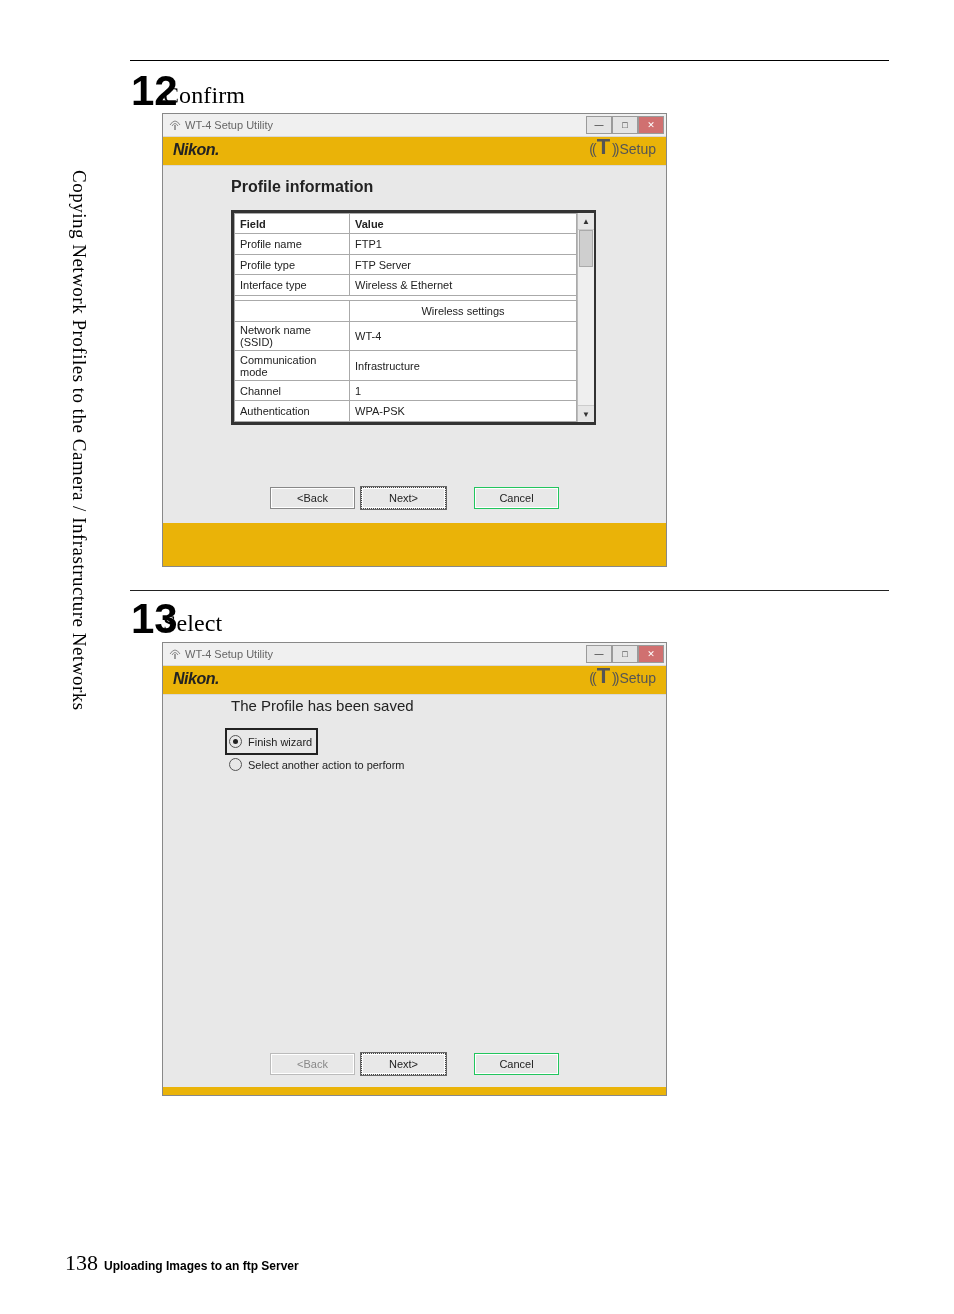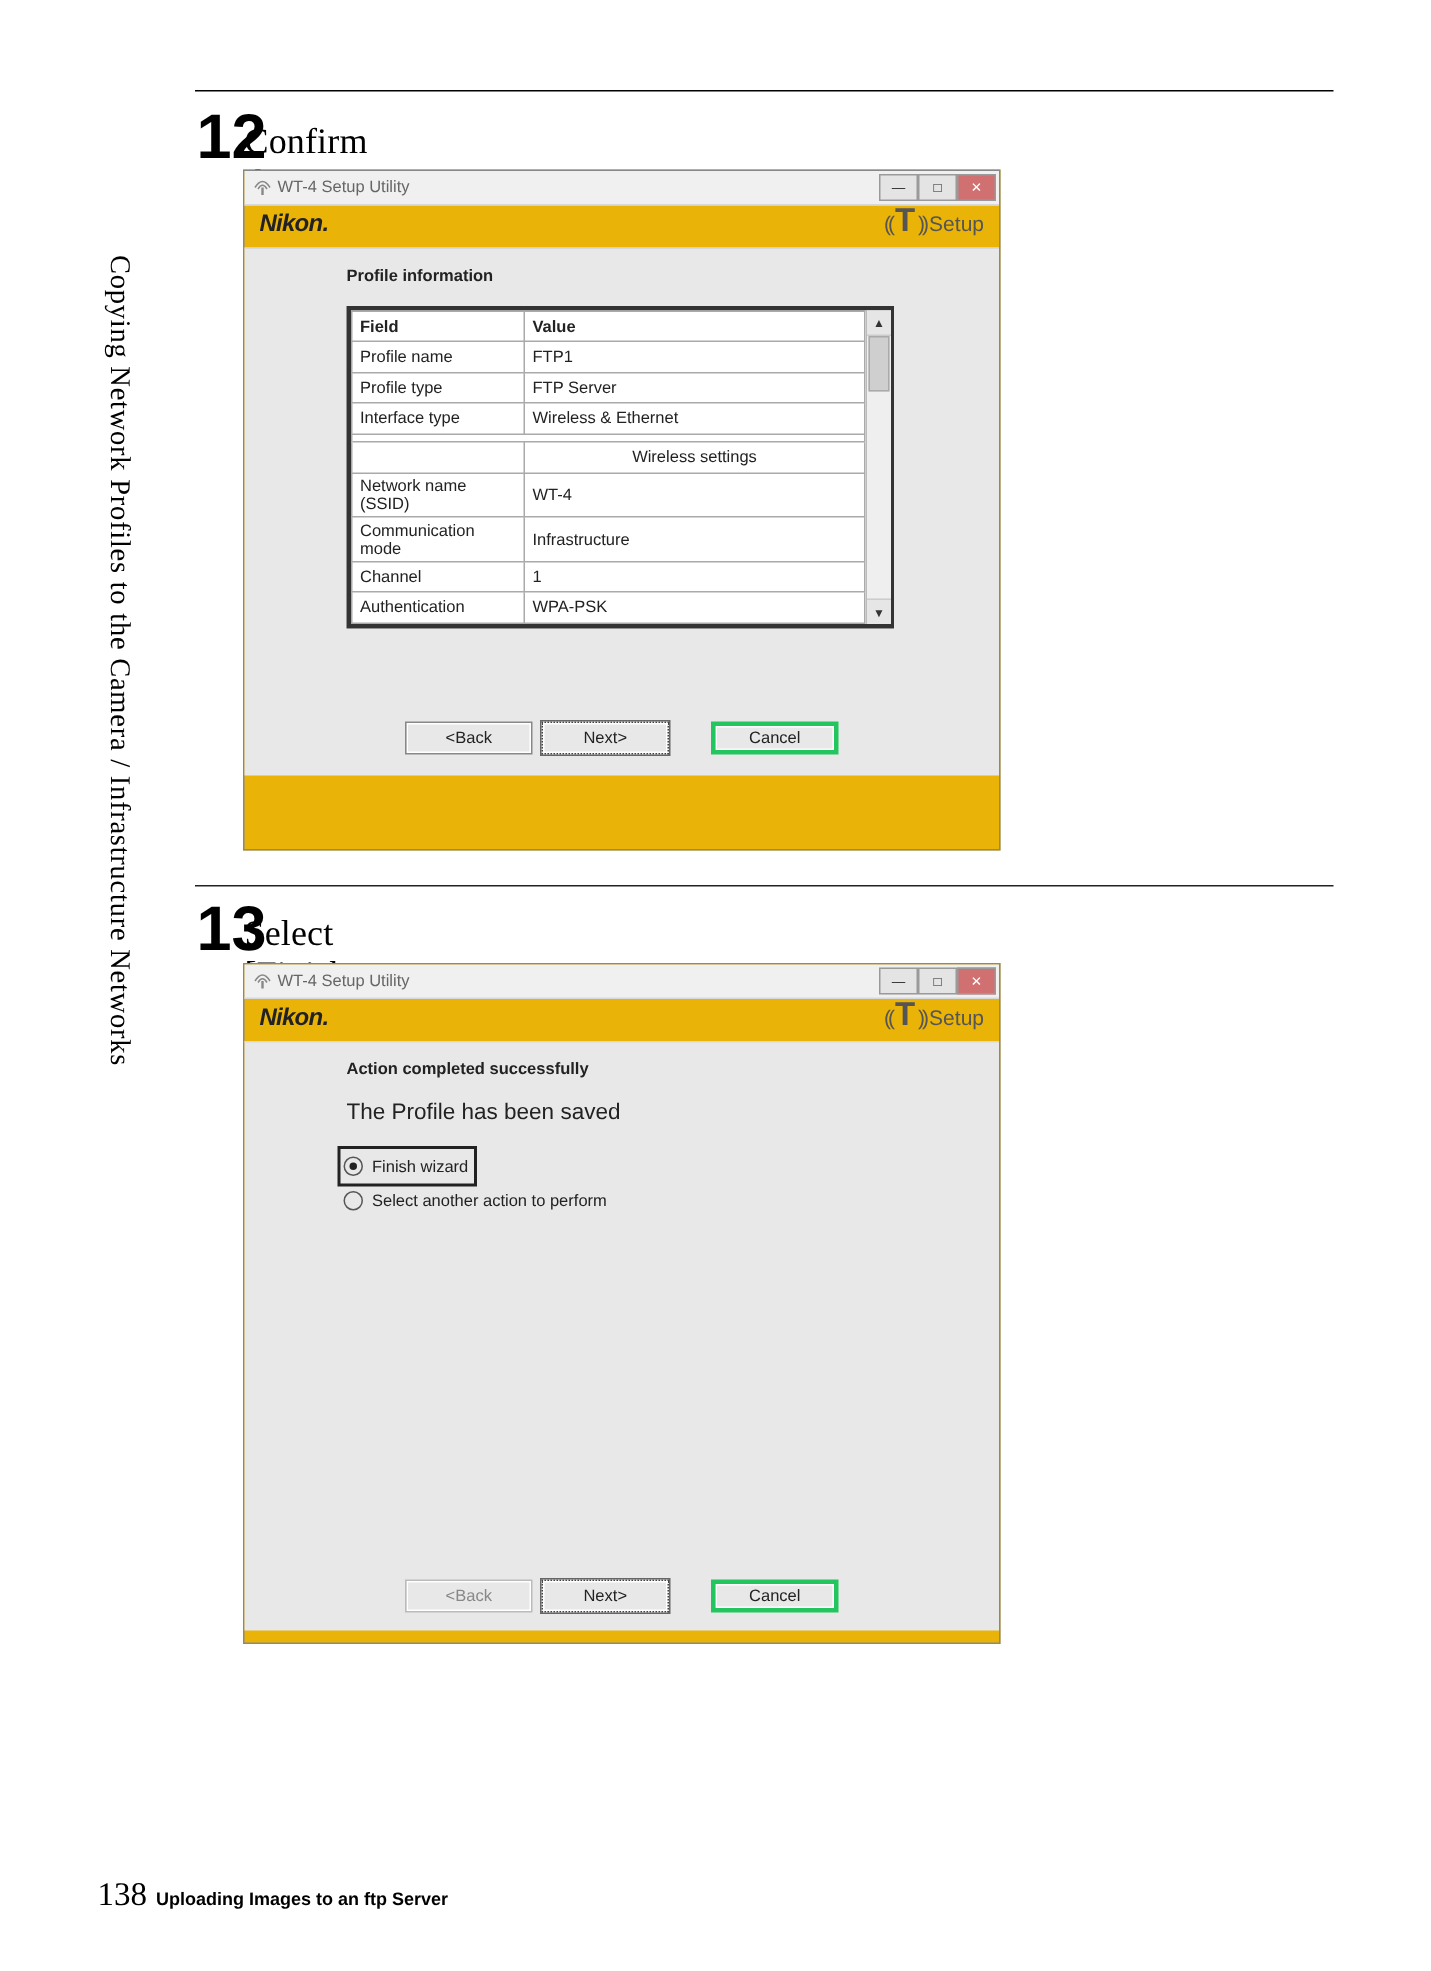--- a/index.html
+++ b/index.html
@@ -143,21 +143,21 @@
   .setup-logo .tee { font-size: 22px; font-weight: bold;}
   .setup-logo .word { font-size: 14px;}
   
   .inner {
     background:#e8e8e8;
     padding: 2px 18px 12px 18px;
     border-top: 1px solid #d8d8d8;
   }
   .section-header {
     font-weight: bold;
-    font-size: 11px;
+    font-size: 16px;
     padding: 10px 0 14px 50px;
   }
   .prof-table-wrap {
     position: relative;
     margin: 0 0 0 50px;
     width: 365px;
     height: 215px;
     border: 3px solid #333;
     border-right-width:2px;
     box-sizing: border-box;
@@ -238,21 +238,21 @@
     border:1px solid #888;
     box-shadow: -1px -1px 0 #fff inset, 1px 1px 0 #fff inset;
   }
   .btnrow .btn.next {
     border:1px dotted #444;
     outline:1px solid #666;
   }
   .btnrow .btn.disabled { color:#888; border-color:#bbb; }
   .btnrow .btn-cancel {
     margin-left:22px;
-    border:3px solid #22c55e;
+    border:1px solid #22c55e;
     box-shadow: -1px -1px 0 #fff inset, 1px 1px 0 #fff inset;
     text-align: right;
   }
 
   
   .saved-line {
     padding: 0 0 14px 50px;
     font-size:15px;
   }
   .radio-row {
@@ -447,21 +447,20 @@
       <div class="." :="">
         <span class="setup-logo">
             <span class="radio-waves">((</span>
             <span class="tee">T</span>
             <span class="radio-waves">))</span>
             <span class="word">Setup</span>
           </span>
       </div>
     </div>
     <div class="inner" style="height:378px; position:relative;">
-      <div class="section-header">Action completed successfully</div>
       <div class="saved-line">The Profile has been saved</div>
 
       <div class="highlight-box">
         <div class="radio-row">
           <div class="dot">
               <div class="inner-dot"></div>
             </div>
           <span>Finish wizard</span>
         </div>
       </div>

